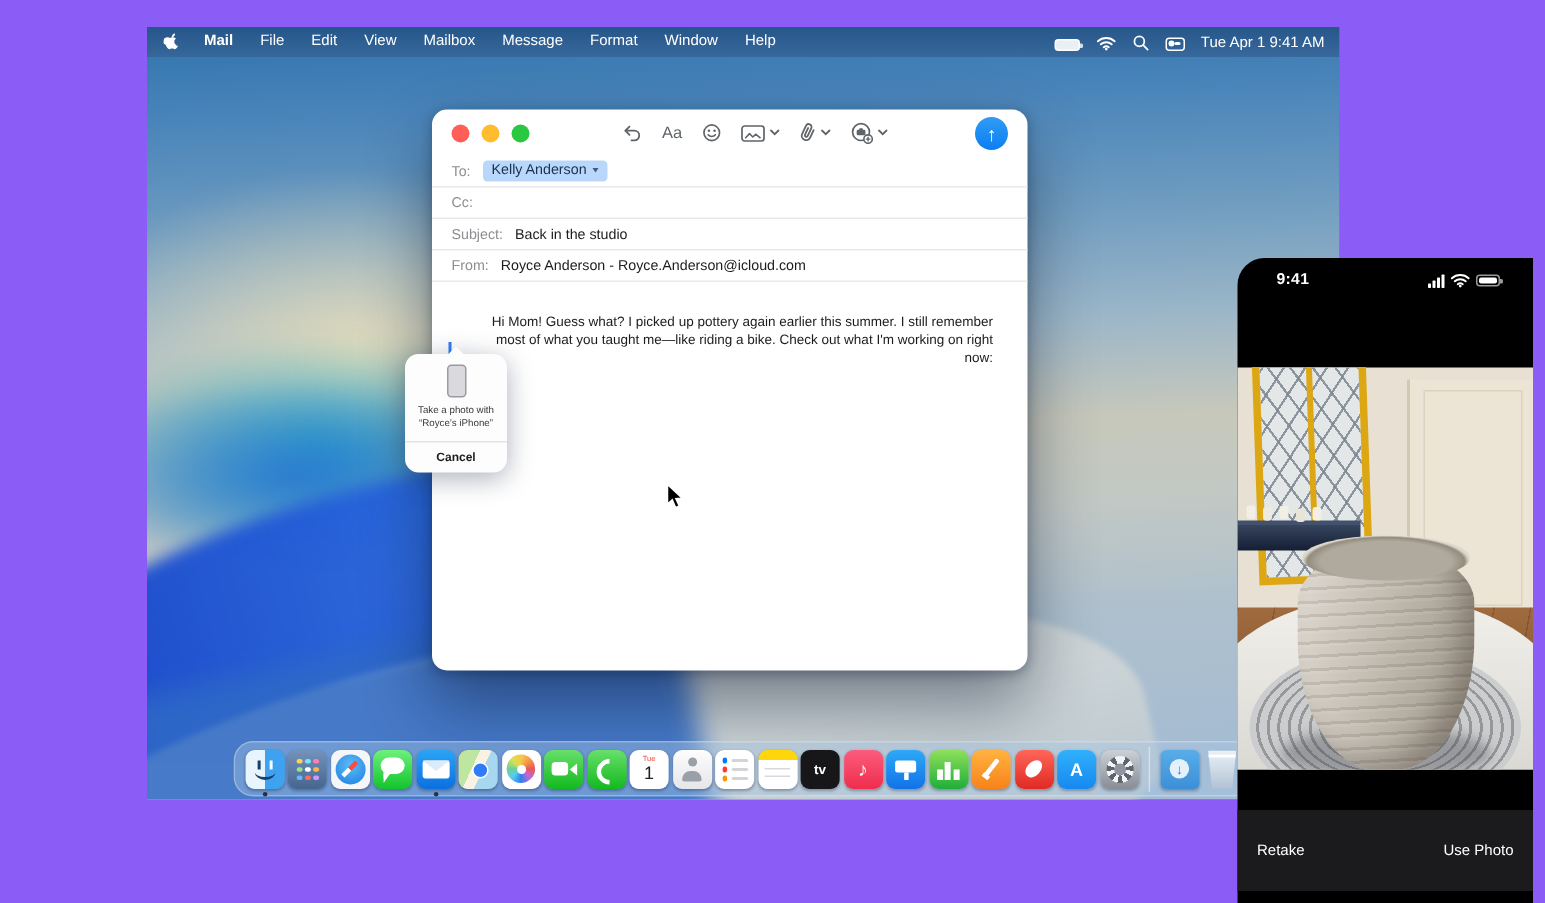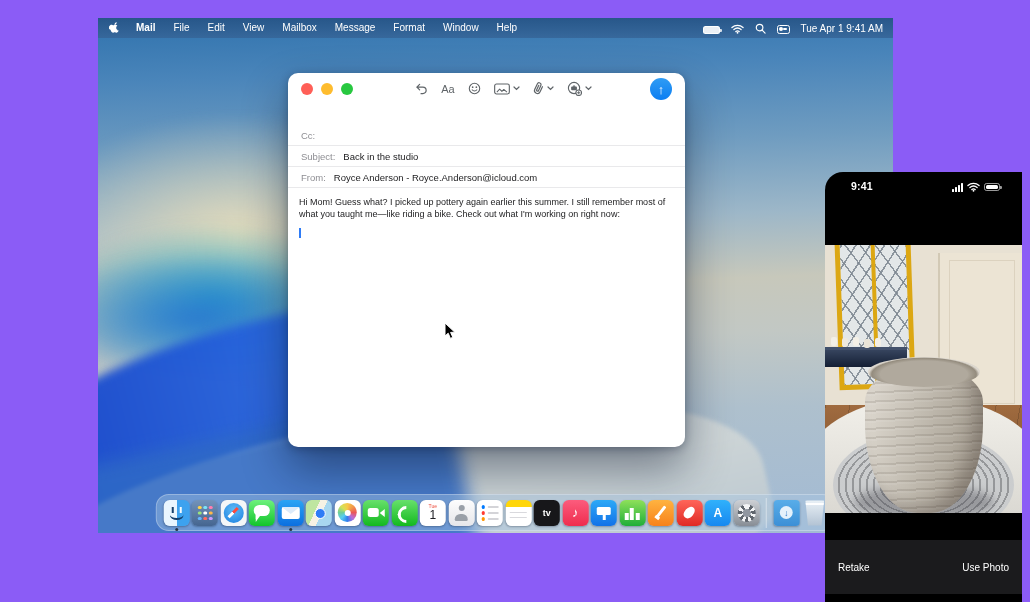--- a/index.html
+++ b/index.html
@@ -38,21 +38,21 @@
   .tools{position:absolute;left:118px;right:84px;top:0;height:31px;display:flex;align-items:center;justify-content:center;gap:13px;color:#5f6468;}
   .tbtn{display:flex;align-items:center;gap:3px;color:#5f6468;font-size:11px;background:none;border:0;padding:0;cursor:default;}
   .send{position:absolute;right:13px;top:5px;width:22px;height:22px;border-radius:50%;border:0;background:linear-gradient(180deg,#2f9cf4,#0c7ef2);color:#fff;font-size:13px;font-weight:700;display:flex;align-items:center;justify-content:center;padding:0;}
   .frow{position:absolute;left:0;width:100%;height:21px;border-bottom:1px solid #e9e9eb;display:flex;align-items:center;padding:0 13px;font-size:9.5px;}
   .frow .lbl{color:#8e8e93;margin-right:8px;}
   .frow .val{color:#1c1c1e;}
   .row-to{top:31px;}.row-cc{top:52px;}.row-subj{top:73px;}.row-from{top:94px;}
   .token{background:#b9d7fb;border-radius:3px;padding:1px 6px 2px 6px;color:#16324f;display:inline-flex;align-items:center;font-size:9.5px;}
   .tok-chev{display:inline-block;width:0;height:0;border-left:2.5px solid transparent;border-right:2.5px solid transparent;border-top:3.5px solid #3c5a82;margin-left:4px;}
   .wbody{position:absolute;left:0;top:116px;width:100%;bottom:0;padding:7px 11px;font-size:9px;line-height:1.35;color:#1c1c1e;}
-  .wbody p{margin:0;}
+  .wbody p{margin:12px;text-align:right;}
   .caret{position:absolute;left:11px;top:39px;width:1.5px;height:10px;background:#2f7cf6;}
 
   
   .pop{position:absolute;left:172px;top:213px;width:68px;z-index:6;filter:drop-shadow(0 4px 9px rgba(20,30,60,.35));}
   .pop-arrow{position:absolute;left:50%;top:0;transform:translateX(-50%);width:0;height:0;border-left:6px solid transparent;border-right:6px solid transparent;border-bottom:6px solid #fdfdfd;}
   .pop-body{margin-top:5px;background:#fdfdfd;border-radius:9px;padding:7px 4px 0 4px;text-align:center;}
   .pop-phone{width:13px;height:22px;margin:0 auto 4px auto;border:1.5px solid #9a9aa0;border-radius:3px;background:#d9d9de;}
   .pop-txt{font-size:6.5px;line-height:1.45;color:#3a3a3e;}
   .pop-div{height:1px;background:#e4e4e6;margin:6px -4px 0 -4px;}
   .pop-cancel{display:block;width:100%;background:none;border:0;font-size:8px;font-weight:600;color:#1c1c1e;padding:5px 0 6px 0;}
@@ -259,38 +259,57 @@
             <svg width="7" height="5" viewBox="0 0 7 5">
                 <path d="M1 1l2.5 2.5L6 1" fill="none" stroke="#5f6468" stroke-width="1.2" stroke-linecap="round"></path>
               </svg>
           </button>
         </div>
         <button class="send">
             <span>↑</span>
           </button>
       </div>
 
+      <div class="frow row-to">
+        <span class="lbl">To:</span>
+        <span class="token">
+            <span>Kelly Anderson</span>
+            <span class="tok-chev"></span>
+          </span>
+      </div>
       <div class="frow row-cc">
         <span class="lbl">Cc:</span>
       </div>
       <div class="frow row-subj">
         <span class="lbl">Subject:</span>
         <span class="val">Back in the studio</span>
       </div>
       <div class="frow row-from">
         <span class="lbl">From:</span>
         <span class="val">Royce Anderson - Royce.Anderson@icloud.com</span>
       </div>
 
       <div class="wbody">
         <p>Hi Mom! Guess what? I picked up pottery again earlier this summer. I still remember most of what you taught me—like riding a bike. Check out what I'm working on right now:</p>
         <span class="caret"></span>
       </div>
     </div>
 
+    <div class="pop">
+      <span class="pop-arrow"></span>
+      <div class="pop-body">
+        <div class="pop-phone"></div>
+        <div class="pop-txt">
+          <div>Take a photo with</div>
+          <div>“Royce’s iPhone”</div>
+        </div>
+        <div class="pop-div"></div>
+        <button class="pop-cancel">Cancel</button>
+      </div>
+    </div>
 
     <div class="dock">
       <button class="di noclip ic-finder">
           <i class="rundot"></i>
         </button>
       <button class="di ic-launchpad"></button>
       <button class="di ic-safari"></button>
       <button class="di ic-messages"></button>
       <button class="di noclip ic-mail">
           <i class="rundot"></i>

